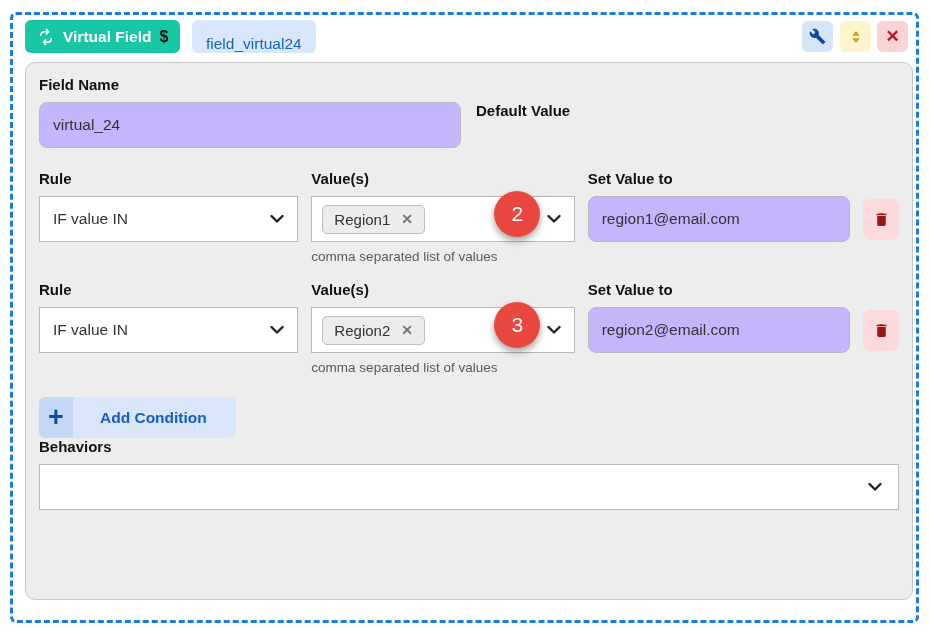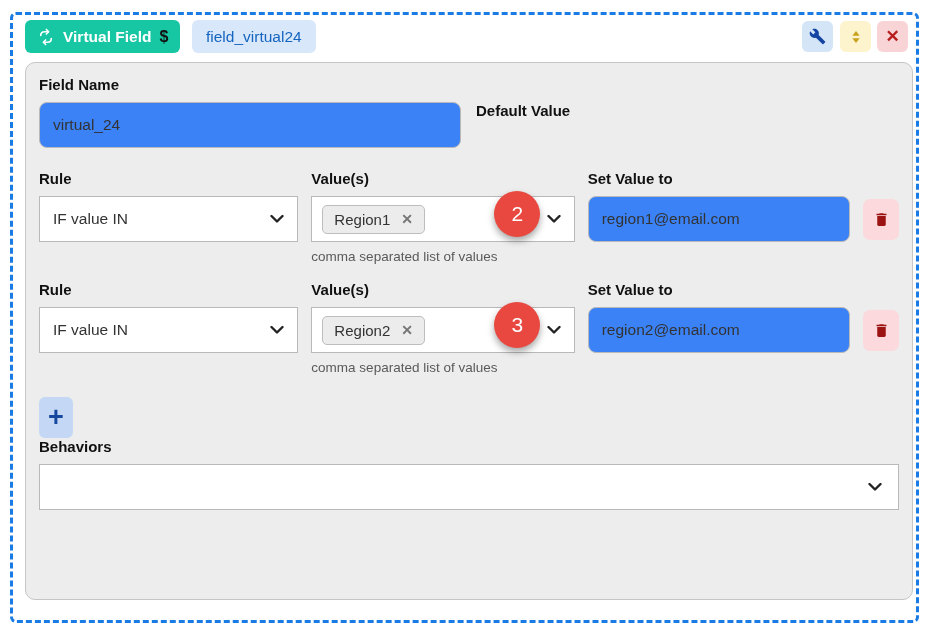--- a/index.html
+++ b/index.html
@@ -12,40 +12,40 @@
     border:3px dashed #1b7be4;border-radius:6px;box-sizing:border-box;
   }
   
   .type-badge{
     position:absolute;left:25px;top:20px;height:33px;display:flex;align-items:center;
     gap:8px;padding:0 12px;background:#17c6a3;border-radius:6px;color:#fff;
     font-weight:bold;font-size:15.5px;
   }
   .type-badge .dollar{color:#111;font-weight:bold;font-size:16px;}
   .field-badge{
-    position:absolute;left:192px;top:20px;height:33px;display:flex;align-items:center;
+    position:absolute;left:192px;top:20px;height:33px;display:flex;align-items:flex-end;
     padding:0 14px;background:#d8e7fa;border-radius:6px;color:#1565c0;font-size:15.5px;
   }
   
   .hbtn{
     position:absolute;top:21px;width:31px;height:31px;border-radius:6px;border:none;
     display:flex;align-items:center;justify-content:center;cursor:pointer;padding:0;
   }
   .hbtn-wrench{left:802px;background:#d4e5f8;}
   .hbtn-sort{left:840px;background:#fdf3cd;}
   .hbtn-close{left:877px;background:#f8d4d6;color:#b71c1c;font-weight:bold;font-size:17px;}
   
   .panel{
     position:absolute;left:25px;top:62px;width:888px;height:538px;box-sizing:border-box;
     background:#ededed;border:1px solid #c6c6c6;border-radius:10px;
     padding:13px 13px 0 13px;overflow:hidden;
   }
   .lbl{font-size:15px;font-weight:bold;color:#111;margin-bottom:9px;}
   .txt-input{
-    height:46px;width:100%;box-sizing:border-box;background:#3b82f6;border:1px solid #b9b9b9;
+    height:46px;width:100%;box-sizing:border-box;background:#c4b5fd;border:1px solid #b9b9b9;
     border-radius:8px;padding:0 13px;font-size:15.5px;color:#333;outline:none;
     font-family:"Liberation Sans", sans-serif;
   }
   .row1{display:flex;gap:15px;}
   .col-a{width:422px;}
   .col-b{flex:1;margin-top:26px;}
   .input-wrap{position:relative;}
   .rule-row{display:flex;gap:13px;margin-top:22px;align-items:flex-start;}
   .rule-row.second{margin-top:17px;}
   .rule-col{width:263px;}
@@ -237,20 +237,21 @@
           <svg width="17" height="19" viewBox="0 0 24 24" fill="#9b1313">
             <path d="M6 19c0 1.1.9 2 2 2h8c1.1 0 2-.9 2-2V7H6v12zM19 4h-3.5l-1-1h-5l-1 1H5v2h14V4z"></path>
           </svg>
         </span>
       </button>
     </div>
   </div>
 
   <button class="add-btn">
     <span class="add-plus">+</span>
+    <span class="add-label">Add Condition</span>
   </button>
 
   <div class="lbl behaviors-lbl">Behaviors</div>
   <div class="selectbox">
     <span></span>
     <span class="chev" style="right:16px;">
       <svg width="14" height="9" viewBox="0 0 14 9">
           <path d="M1.5 1.5l5.5 5.5 5.5-5.5" stroke="#222" stroke-width="2.4" fill="none" stroke-linecap="round" stroke-linejoin="round"></path>
         </svg>
     </span>

